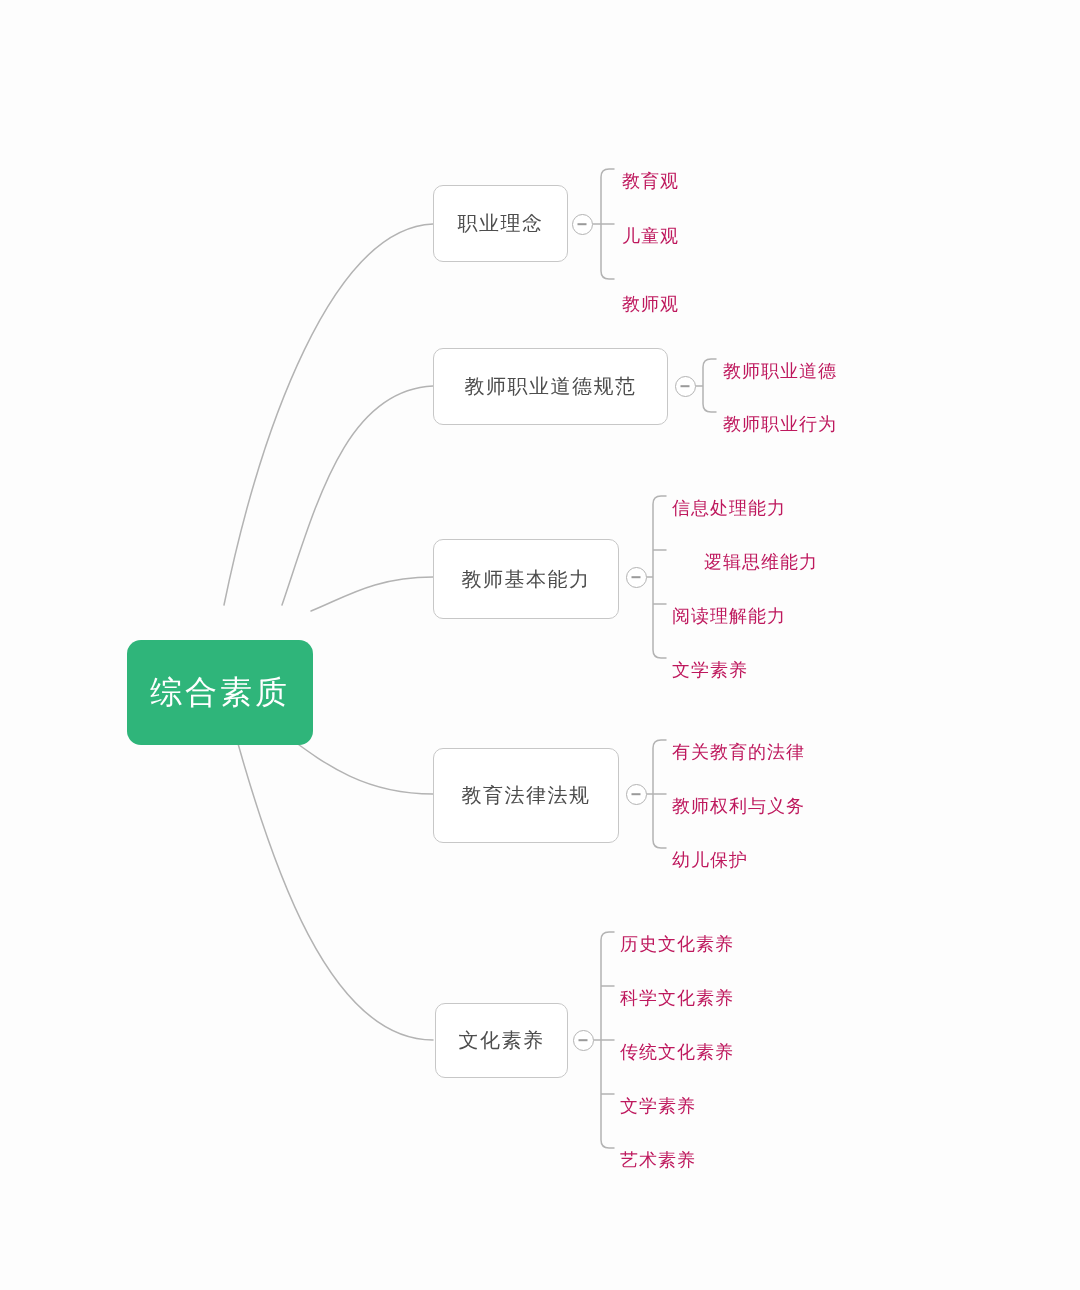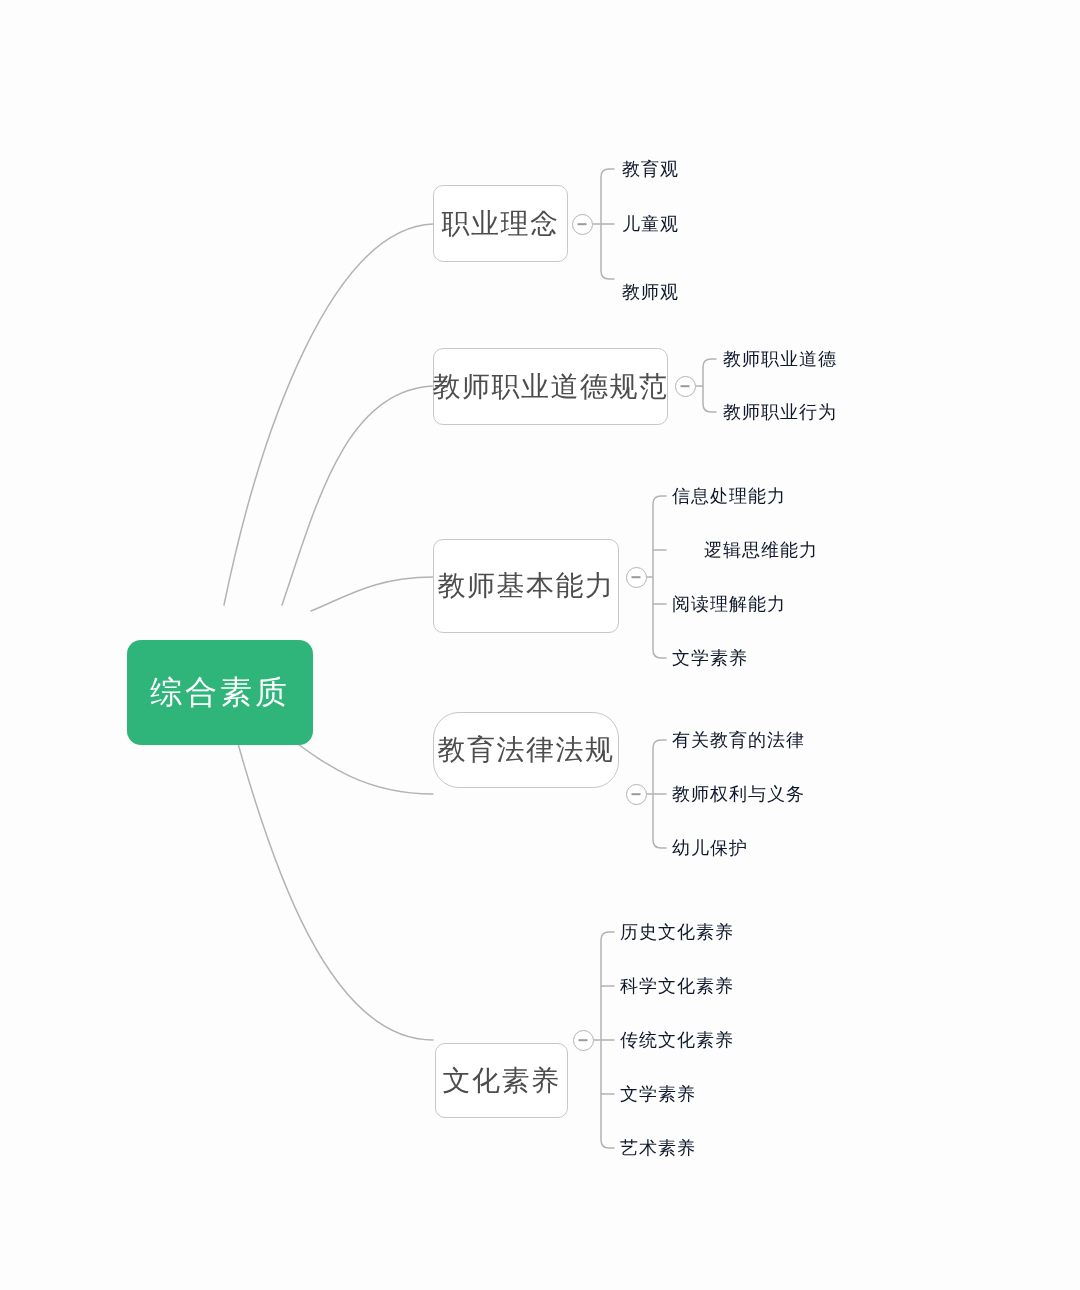--- a/index.html
+++ b/index.html
@@ -7,30 +7,30 @@
     width:1080px;height:1290px;position:relative;overflow:hidden;
     background:#fdfdfd;
     font-family:"Liberation Sans","DejaVu Sans",sans-serif;
   }
   #connector-layer{position:absolute;left:0;top:0;width:1080px;height:1290px;}
   .curve,.bracket{fill:none;stroke:#b3b3b3;stroke-width:1.5;stroke-linecap:round;}
   .topic-box{
     position:absolute;box-sizing:border-box;background:#ffffff;
     border:1.6px solid #c7c7c7;border-radius:10px;
     display:flex;align-items:center;justify-content:center;
-    font-size:28px;color:#4d4d4d;letter-spacing:1.5px;white-space:nowrap;
+    font-size:20px;color:#4d4d4d;letter-spacing:1.5px;white-space:nowrap;
   }
   .root-box{
     position:absolute;box-sizing:border-box;background:#2fb57a;border-radius:14px;
     display:flex;align-items:center;justify-content:center;
     font-size:32px;color:#ffffff;letter-spacing:3px;font-weight:500;white-space:nowrap;
   }
   .subtopic{
     position:absolute;height:28px;line-height:28px;font-size:18px;
-    color:#0f172a;letter-spacing:1px;white-space:nowrap;
+    color:#be185d;letter-spacing:1px;white-space:nowrap;margin-top:12px;
   }
   .collapse-btn{
     position:absolute;width:21px;height:21px;box-sizing:border-box;
     border:1.5px solid #b3b3b3;border-radius:50%;background:#ffffff;cursor:pointer;
   }
   .collapse-btn::after{
     content:"";position:absolute;left:50%;top:50%;width:9px;height:1.6px;
     background:#9a9a9a;transform:translate(-50%,-50%);
   }
 </style>
@@ -62,32 +62,32 @@
 <div class="collapse-btn" style="left:571.5px;top:213.5px;"></div>
 <div class="subtopic" style="left:622px;top:155px;">教育观</div>
 <div class="subtopic" style="left:622px;top:210px;">儿童观</div>
 <div class="subtopic" style="left:622px;top:278px;">教师观</div>
 
 <div class="topic-box" style="left:433px;top:348px;width:235px;height:77px;">教师职业道德规范</div>
 <div class="collapse-btn" style="left:674.5px;top:375.5px;"></div>
 <div class="subtopic" style="left:723px;top:345px;">教师职业道德</div>
 <div class="subtopic" style="left:723px;top:398px;">教师职业行为</div>
 
-<div class="topic-box" style="left:433px;top:539px;width:186px;height:94px;">教师基本能力</div>
+<div class="topic-box" style="left:433px;top:539px;width:186px;height:80px;">教师基本能力</div>
 <div class="collapse-btn" style="left:625.5px;top:566.5px;"></div>
 <div class="subtopic" style="left:672px;top:482px;">信息处理能力</div>
 <div class="subtopic" style="left:704px;top:536px;text-align:center;">逻辑思维能力</div>
 <div class="subtopic" style="left:672px;top:590px;">阅读理解能力</div>
 <div class="subtopic" style="left:672px;top:644px;">文学素养</div>
 
-<div class="topic-box" style="left:433px;top:712px;width:186px;height:76px;border-radius:26px;">教育法律法规</div>
+<div class="topic-box" style="left:433px;top:748px;width:186px;height:95px;">教育法律法规</div>
 <div class="collapse-btn" style="left:625.5px;top:783.5px;"></div>
 <div class="subtopic" style="left:672px;top:726px;">有关教育的法律</div>
 <div class="subtopic" style="left:672px;top:780px;">教师权利与义务</div>
 <div class="subtopic" style="left:672px;top:834px;">幼儿保护</div>
 
-<div class="topic-box" style="left:435px;top:1003px;width:133px;height:75px;margin-top:40px;">文化素养</div>
+<div class="topic-box" style="left:435px;top:1003px;width:133px;height:75px;">文化素养</div>
 <div class="collapse-btn" style="left:572.5px;top:1029.5px;"></div>
 <div class="subtopic" style="left:620px;top:918px;">历史文化素养</div>
 <div class="subtopic" style="left:620px;top:972px;">科学文化素养</div>
 <div class="subtopic" style="left:620px;top:1026px;">传统文化素养</div>
 <div class="subtopic" style="left:620px;top:1080px;text-align:center;">文学素养</div>
 <div class="subtopic" style="left:620px;top:1134px;">艺术素养</div>
 
 </body></html>

